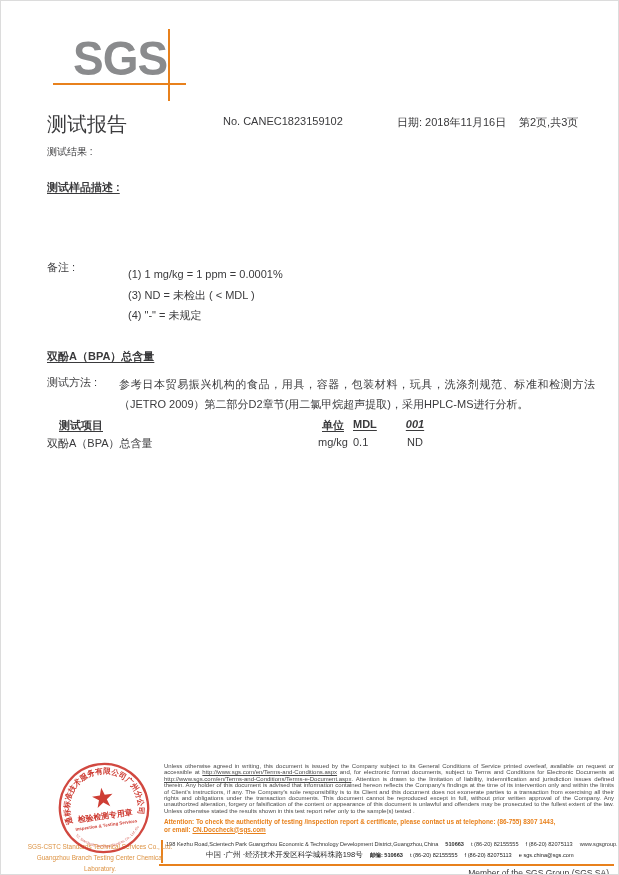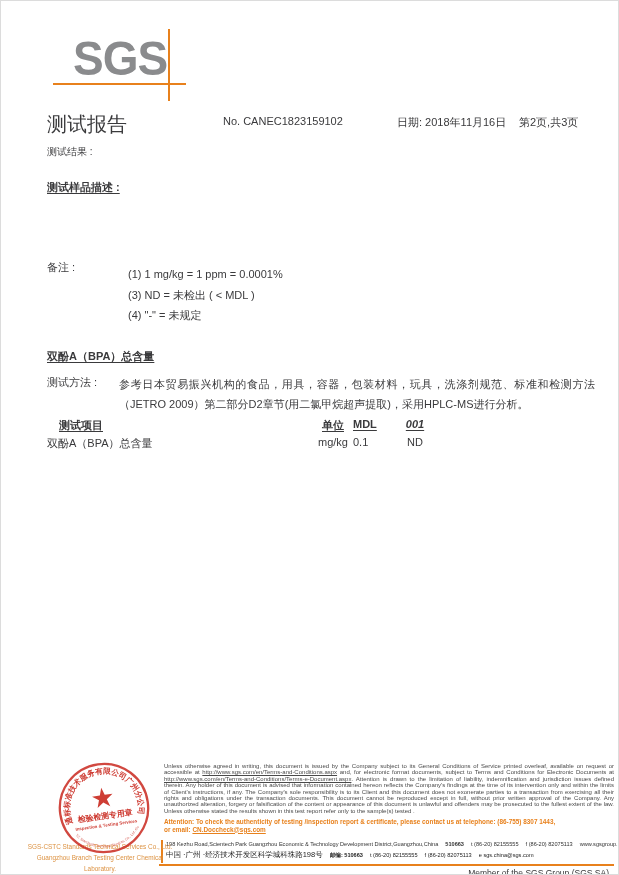--- a/index.html
+++ b/index.html
@@ -57,21 +57,21 @@
   .legal { left:163px; top:762px; width:450px; font-size:6px; line-height:6.4px;
            text-align:justify; color:#4a4a4a; }
   .legal .u { text-decoration:underline; }
   .attention { left:163px; top:817px; width:450px; font-size:6.4px; line-height:7.5px;
                font-weight:bold; color:#e8811c; }
   .attention .u { text-decoration:underline; }
   .addr-divider { left:160px; top:839px; width:1.5px; height:23px; background:#e8811c; }
   .addr { left:165px; top:840px; width:448px; }
   .addr-row { display:flex; gap:7px; align-items:baseline; white-space:nowrap; }
   .addr-row.en { font-size:5.6px; color:#333; height:9px; }
-  .addr-row.cn { font-size:7.5px; color:#222; height:13px; }
+  .addr-row.cn { font-size:7.5px; color:#222; height:13px;margin-left:40px; }
   .addr-row.cn .latin { font-size:5.6px; }
   .addr-row .post { font-weight:bold; }
   .footer-hline { left:158px; top:863px; width:455px; height:1.5px; background:#e8811c; }
   .member { right:9px; top:867px; font-size:8.5px; color:#3a3a3c; }
 </style>
 </head>
 <body>
 
 <div class="page">
 

